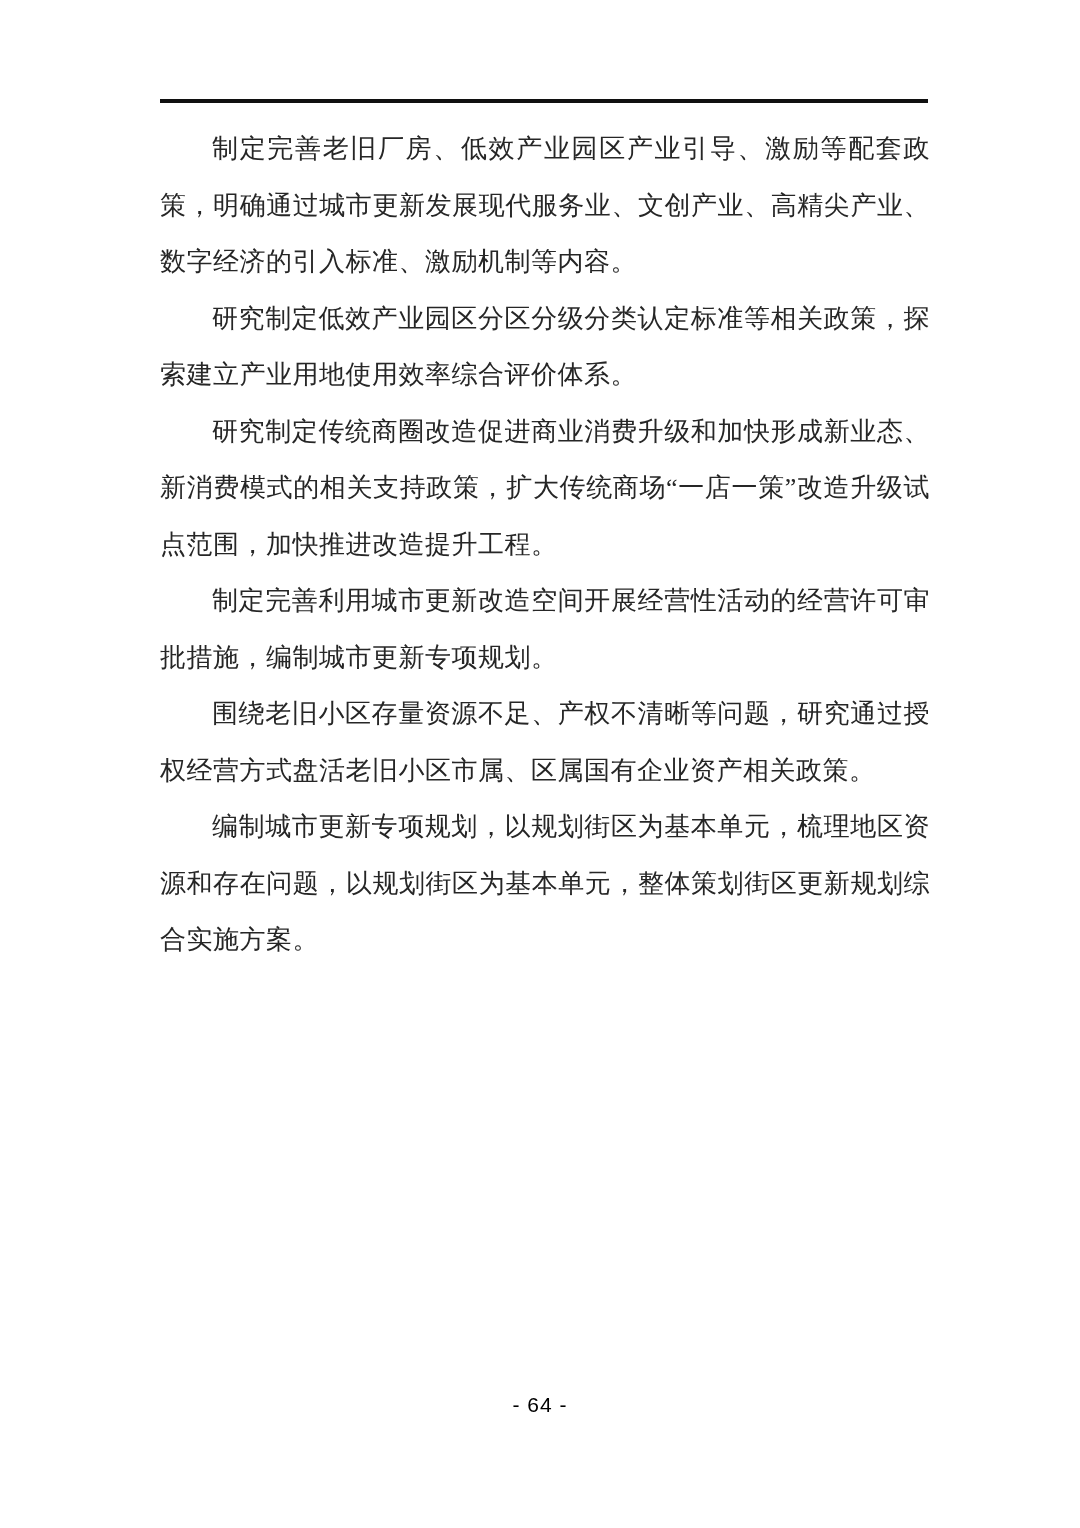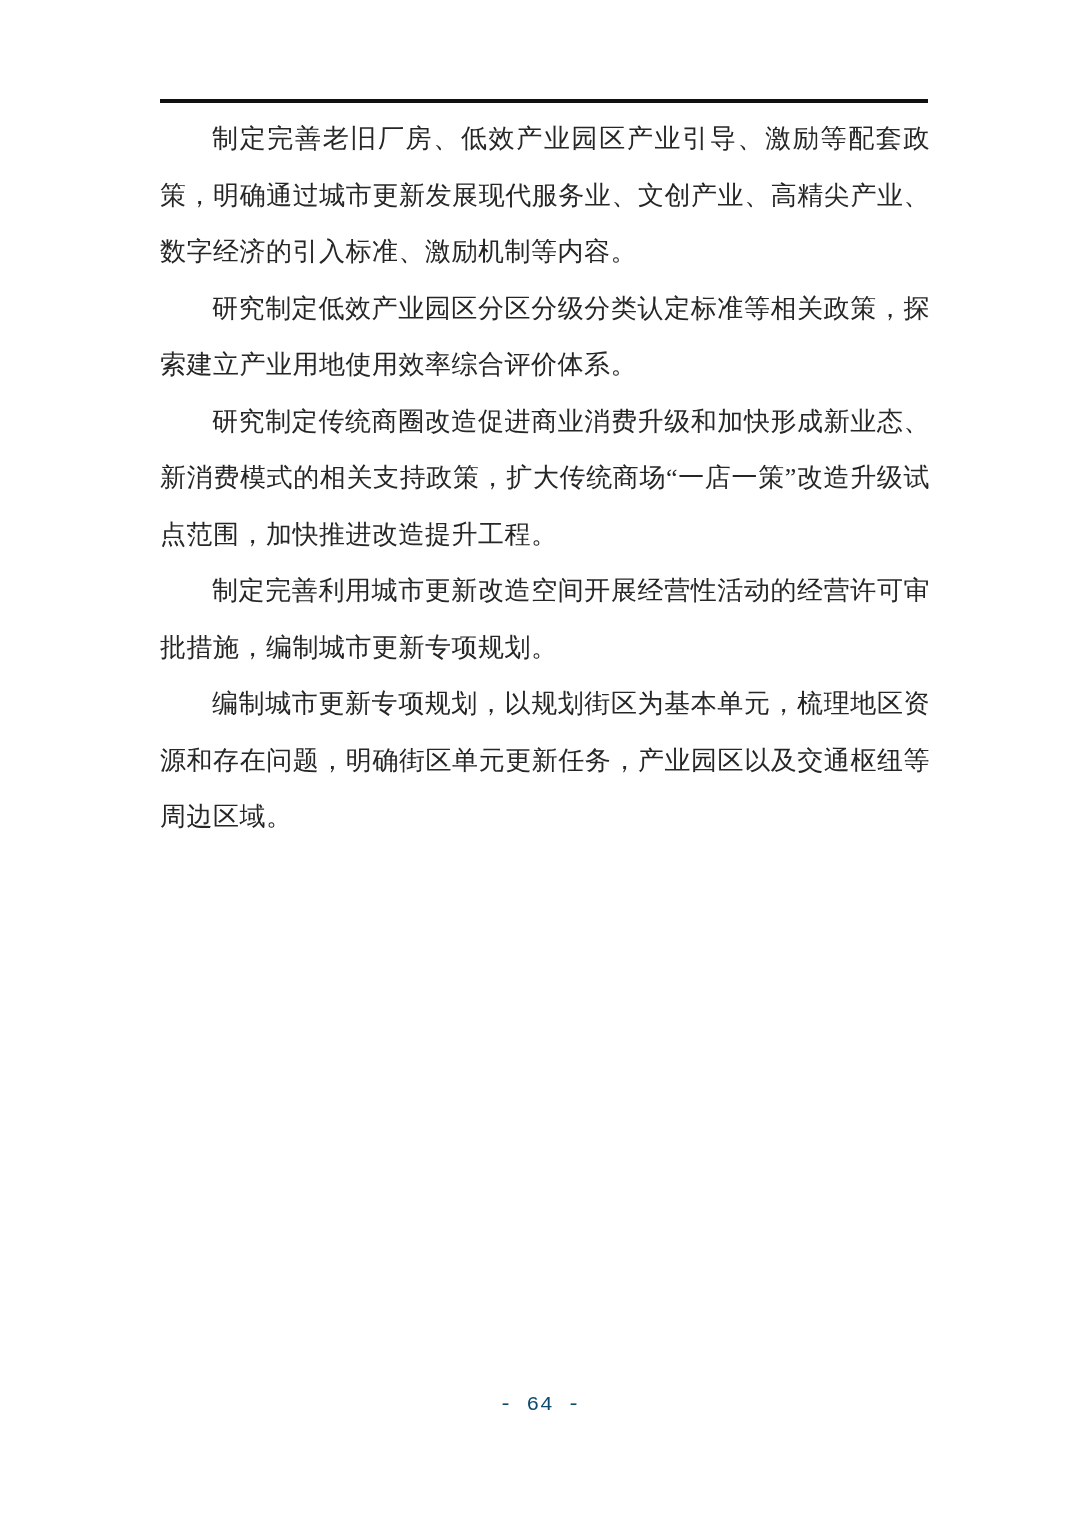--- a/index.html
+++ b/index.html
@@ -19,21 +19,21 @@
     position: absolute;
     left: 160px;
     top: 99px;
     width: 768px;
     height: 4px;
     background: #101010;
   }
   .body-text {
     position: absolute;
     left: 160px;
-    top: 111px;
+    top: 121px;
     width: 770px;
   }
   .body-text p {
     margin: 0;
     padding: 0;
     text-indent: 2em;
     font-size: 26px;
     line-height: 56.5px;
     text-align: justify;
     text-justify: inter-ideograph;
@@ -41,31 +41,32 @@
     letter-spacing: 0.5px;
     font-family: "Liberation Serif", serif;
   }
   .page-number {
     position: absolute;
     left: 0;
     top: 1393px;
     width: 100%;
     text-align: center;
     font-size: 21px;
-    color: #0c4a6e;
+    color: #000000;
     letter-spacing: 1px;
-    font-family: Liberation Mono, monospace;
+    font-family: Liberation Sans, sans-serif;
   }
 </style>
 </head>
 <body>
 
 <div class="doc-page">
   <div class="header-rule" style="background: rgb(16, 16, 16);"></div>
   <div class="body-text" id="paragraph-container">
       <p>制定完善老旧厂房、低效产业园区产业引导、激励等配套政策，明确通过城市更新发展现代服务业、文创产业、高精尖产业、数字经济的引入标准、激励机制等内容。</p>
       <p>研究制定低效产业园区分区分级分类认定标准等相关政策，探索建立产业用地使用效率综合评价体系。</p>
       <p>研究制定传统商圈改造促进商业消费升级和加快形成新业态、新消费模式的相关支持政策，扩大传统商场“一店一策”改造升级试点范围，加快推进改造提升工程。</p>
       <p>制定完善利用城市更新改造空间开展经营性活动的经营许可审批措施，编制城市更新专项规划。</p>
-      <p>编制城市更新专项规划，以规划街区为基本单元，梳理地区资源和存在问题，明确街区单元更新任务，产业园区以及交通枢纽等周边区域。</p>
+      <p>围绕老旧小区存量资源不足、产权不清晰等问题，研究通过授权经营方式盘活老旧小区市属、区属国有企业资产相关政策。</p>
+      <p>编制城市更新专项规划，以规划街区为基本单元，梳理地区资源和存在问题，以规划街区为基本单元，整体策划街区更新规划综合实施方案。</p>
     </div>
   <div class="page-number">- 64 -</div>
 </div>
 
 </body></html>

